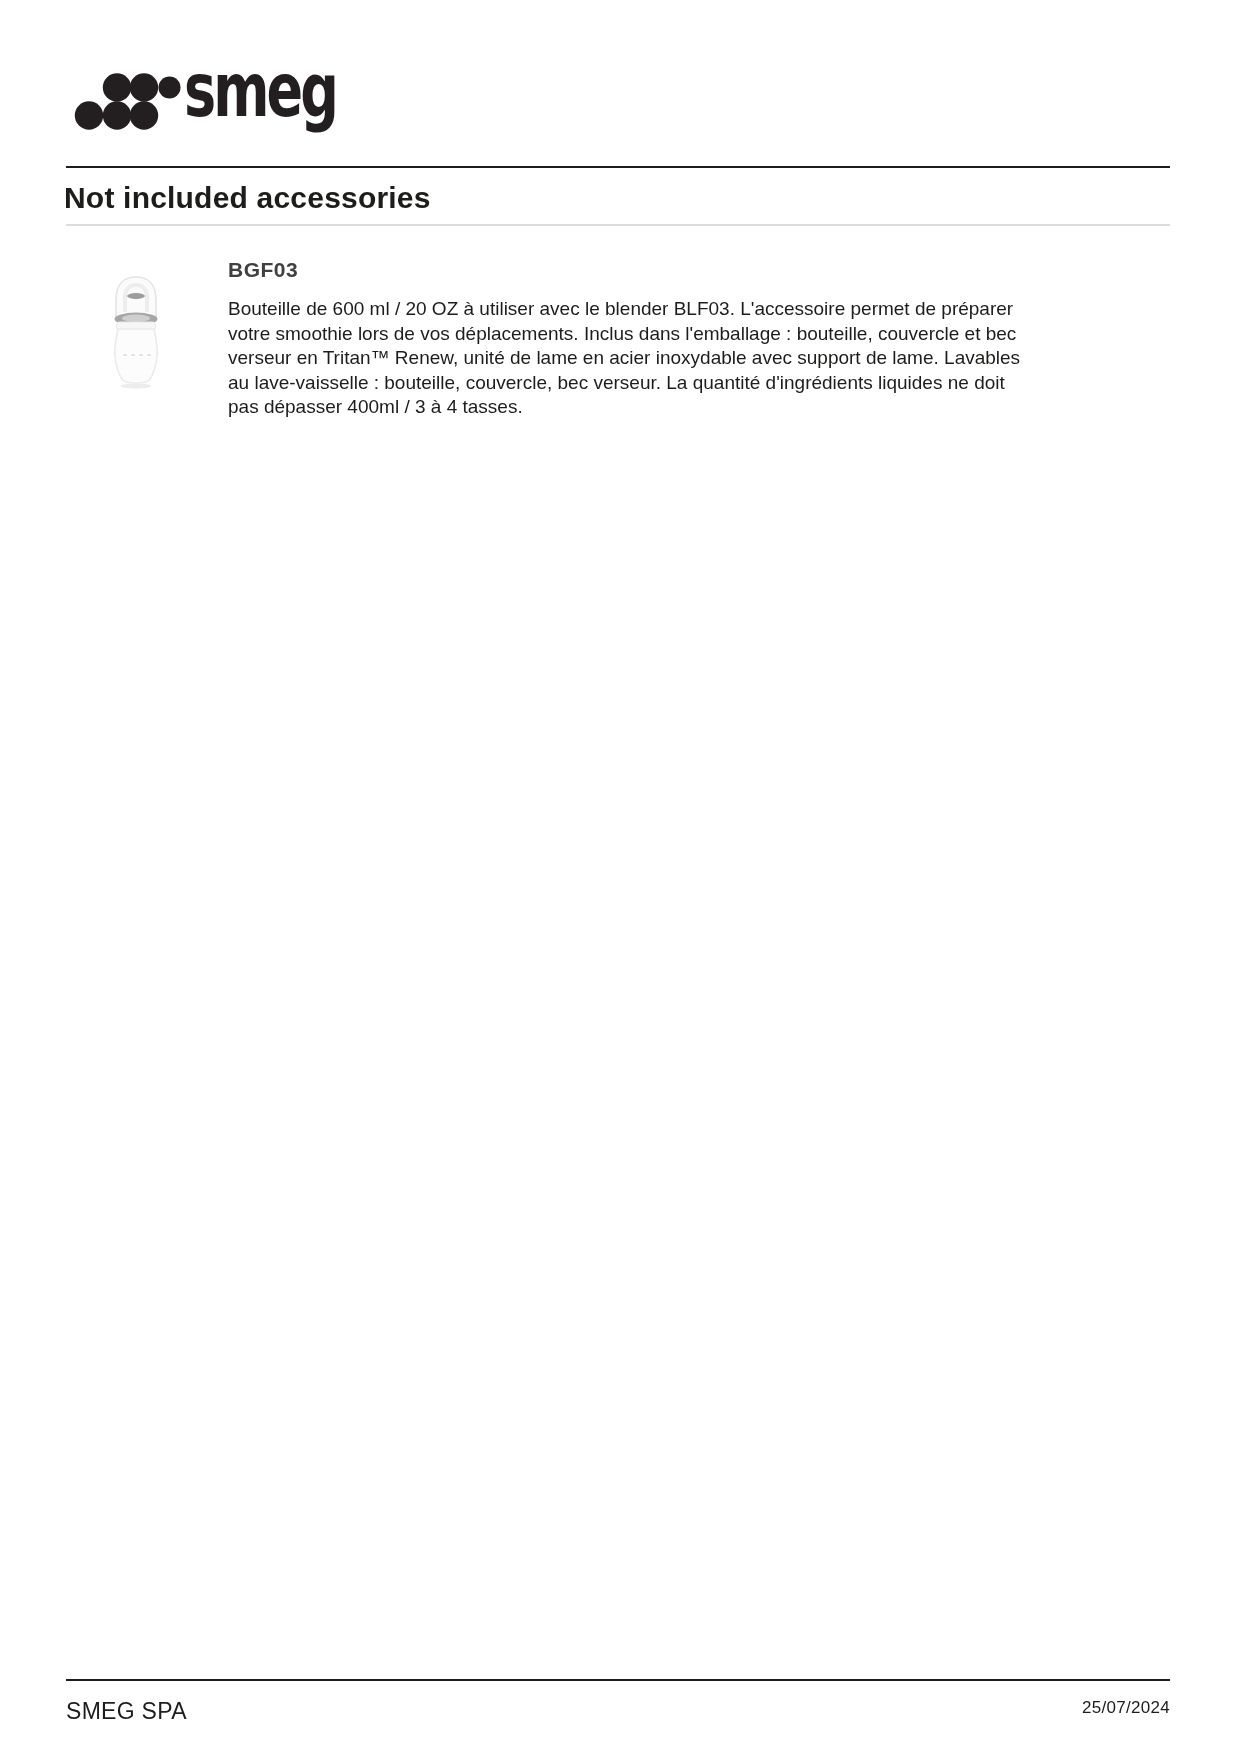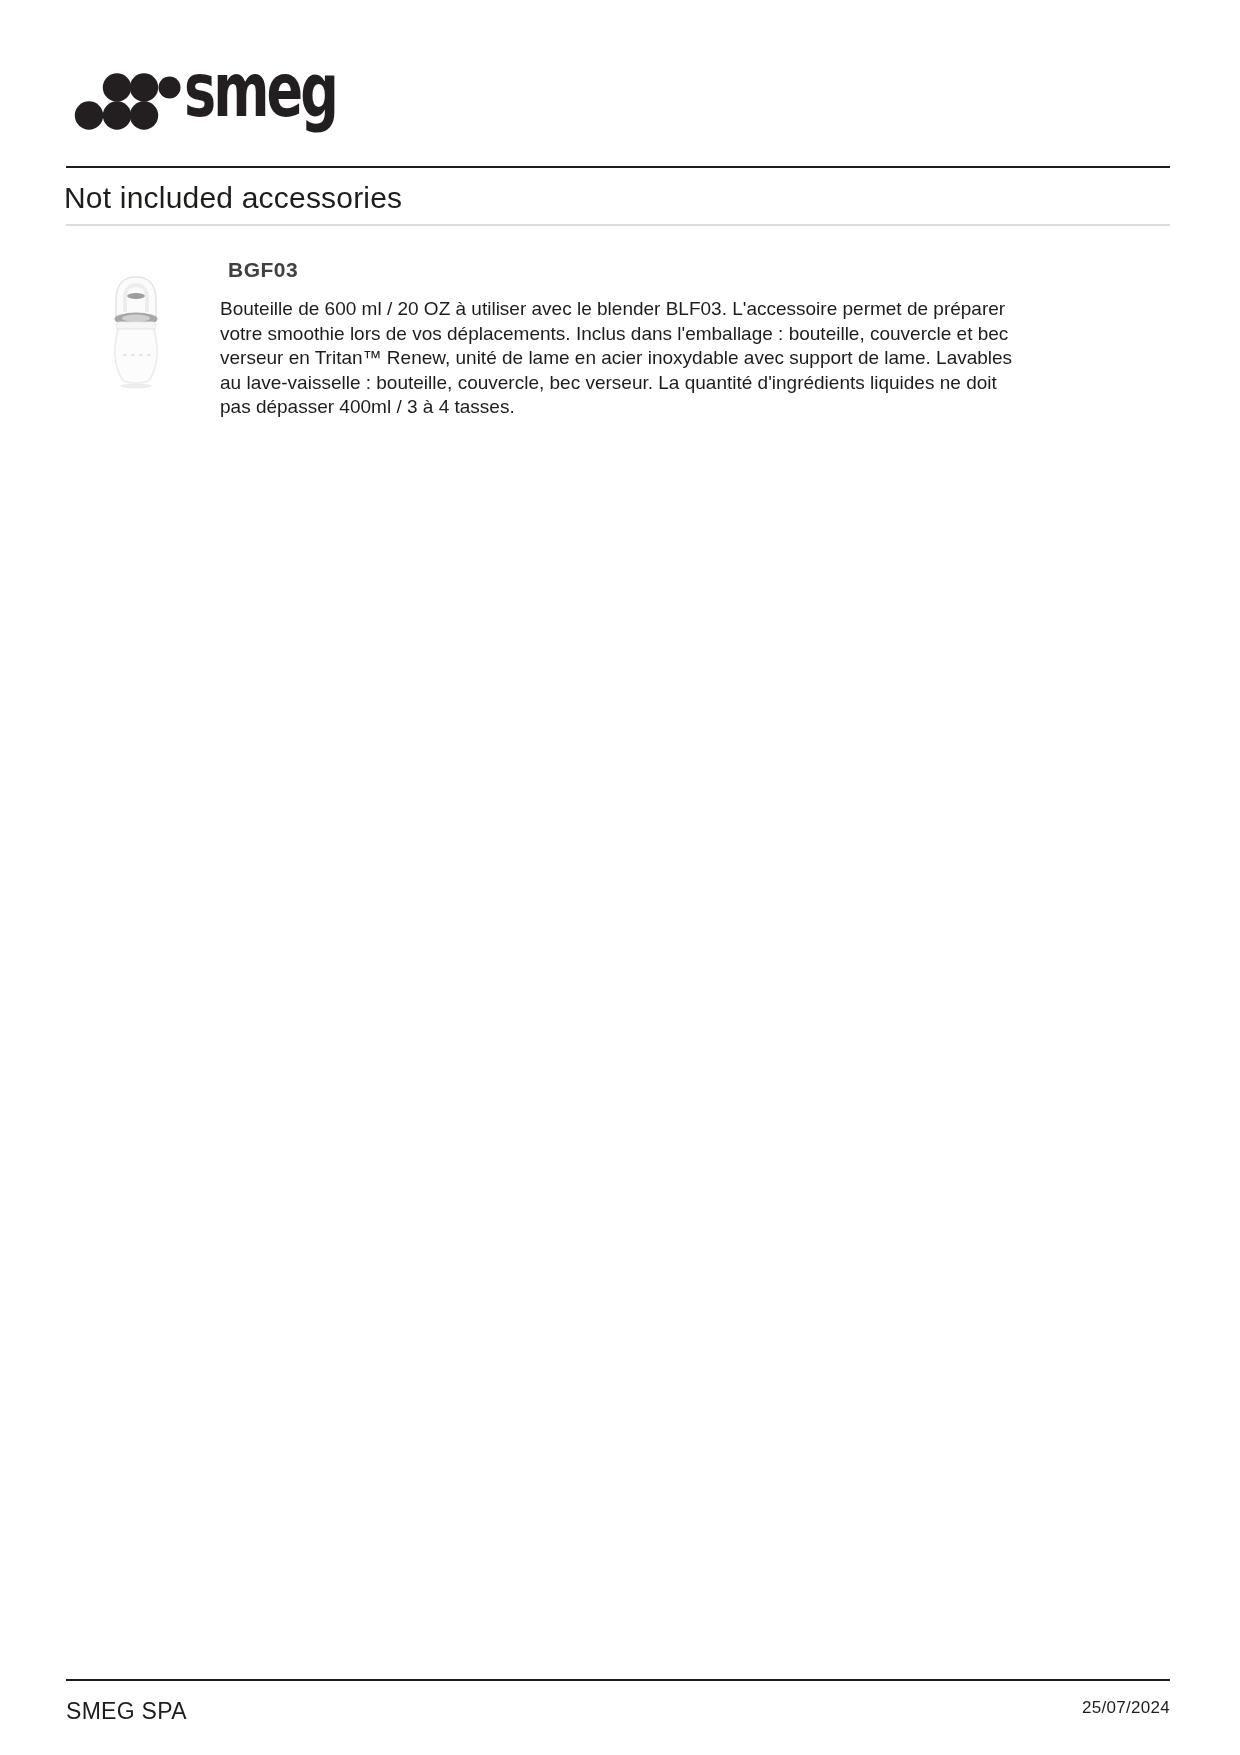--- a/index.html
+++ b/index.html
@@ -34,21 +34,21 @@
   .rule-title  { top: 224px; }
   .rule-footer { top: 1679px; }
 
   
   .page-title {
     position: absolute;
     left: 64px;
     top: 181px;
     font-size: 30px;
     line-height: 34px;
-    font-weight: 400;
+    font-weight: 700;
     letter-spacing: 0.2px;
     color: #1d1d1b;
   }
 
   
   .accessory-image {
     position: absolute;
     left: 99px;
     top: 270px;
     width: 74px;
@@ -59,21 +59,21 @@
     left: 228px;
     top: 258px;
     font-size: 21px;
     line-height: 24px;
     font-weight: bold;
     letter-spacing: 0.5px;
     color: #404040;
   }
   .accessory-description {
     position: absolute;
-    left: 220px;
+    left: 228px;
     top: 297px;
     width: 812px;
     font-size: 19px;
     line-height: 24.5px;
     font-weight: normal;
     color: #1d1d1b;
   }
 
   
   .footer-company {

